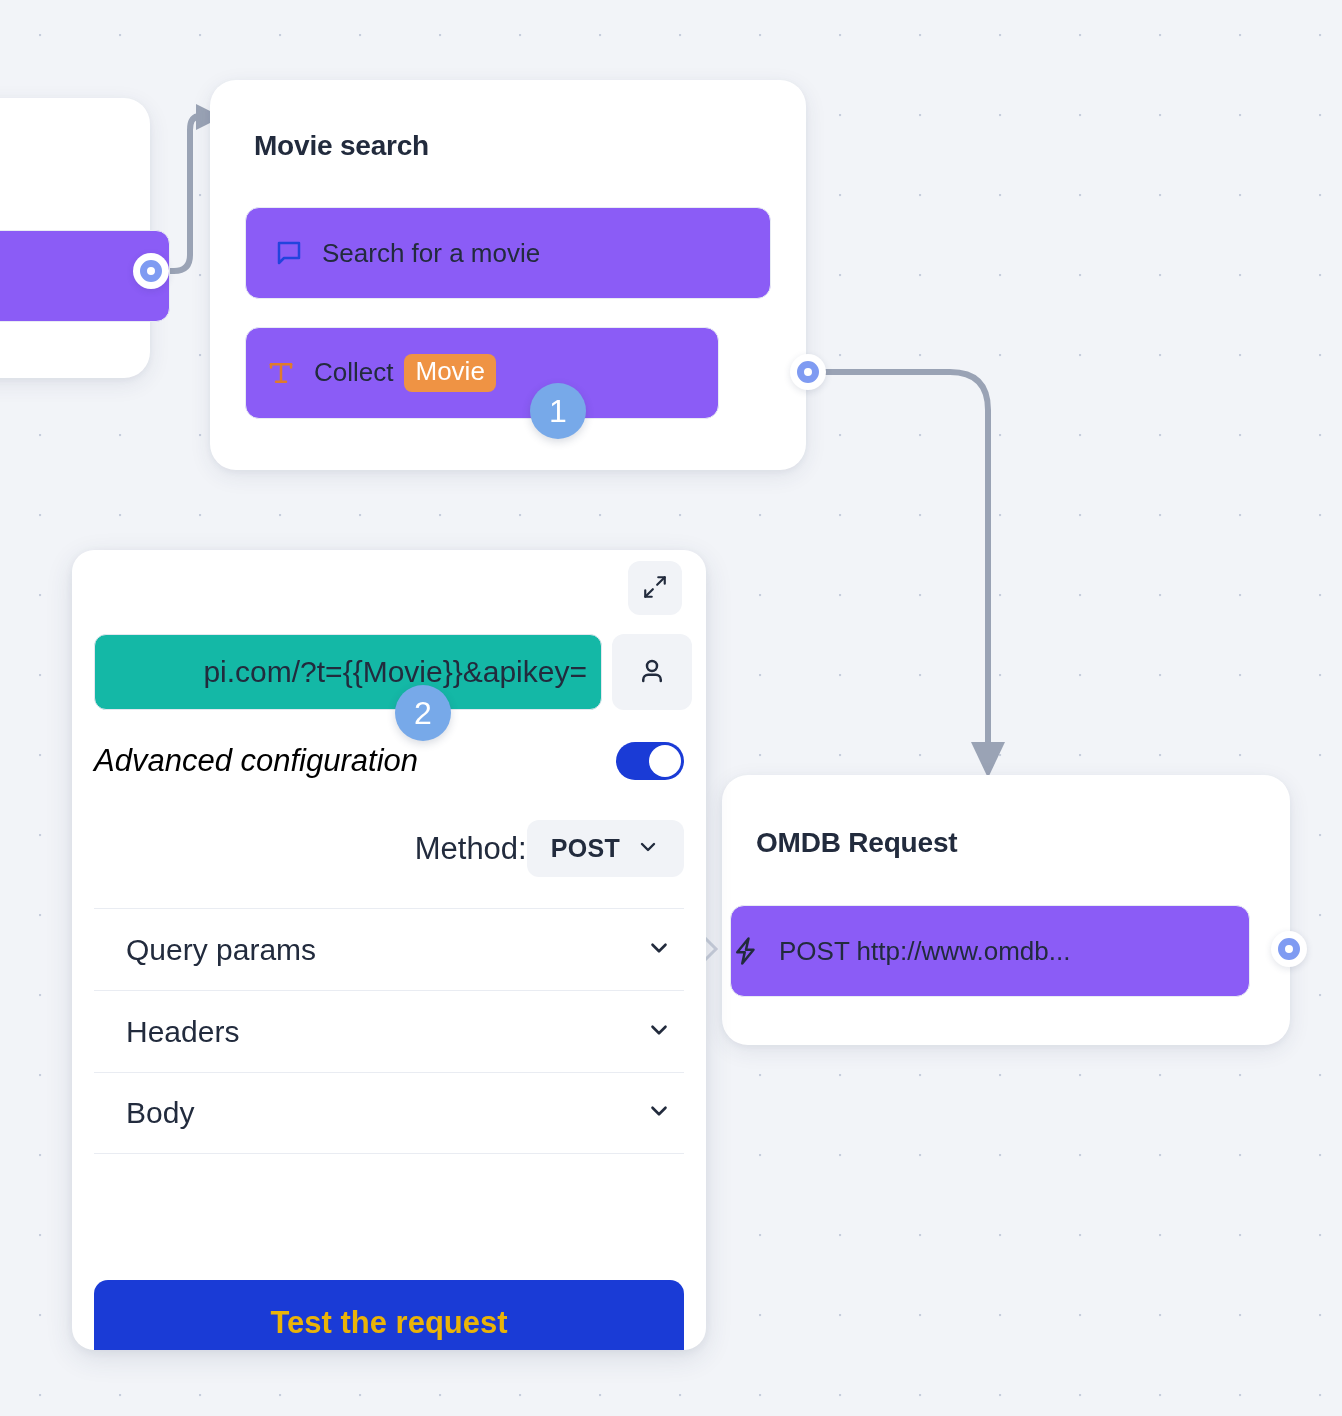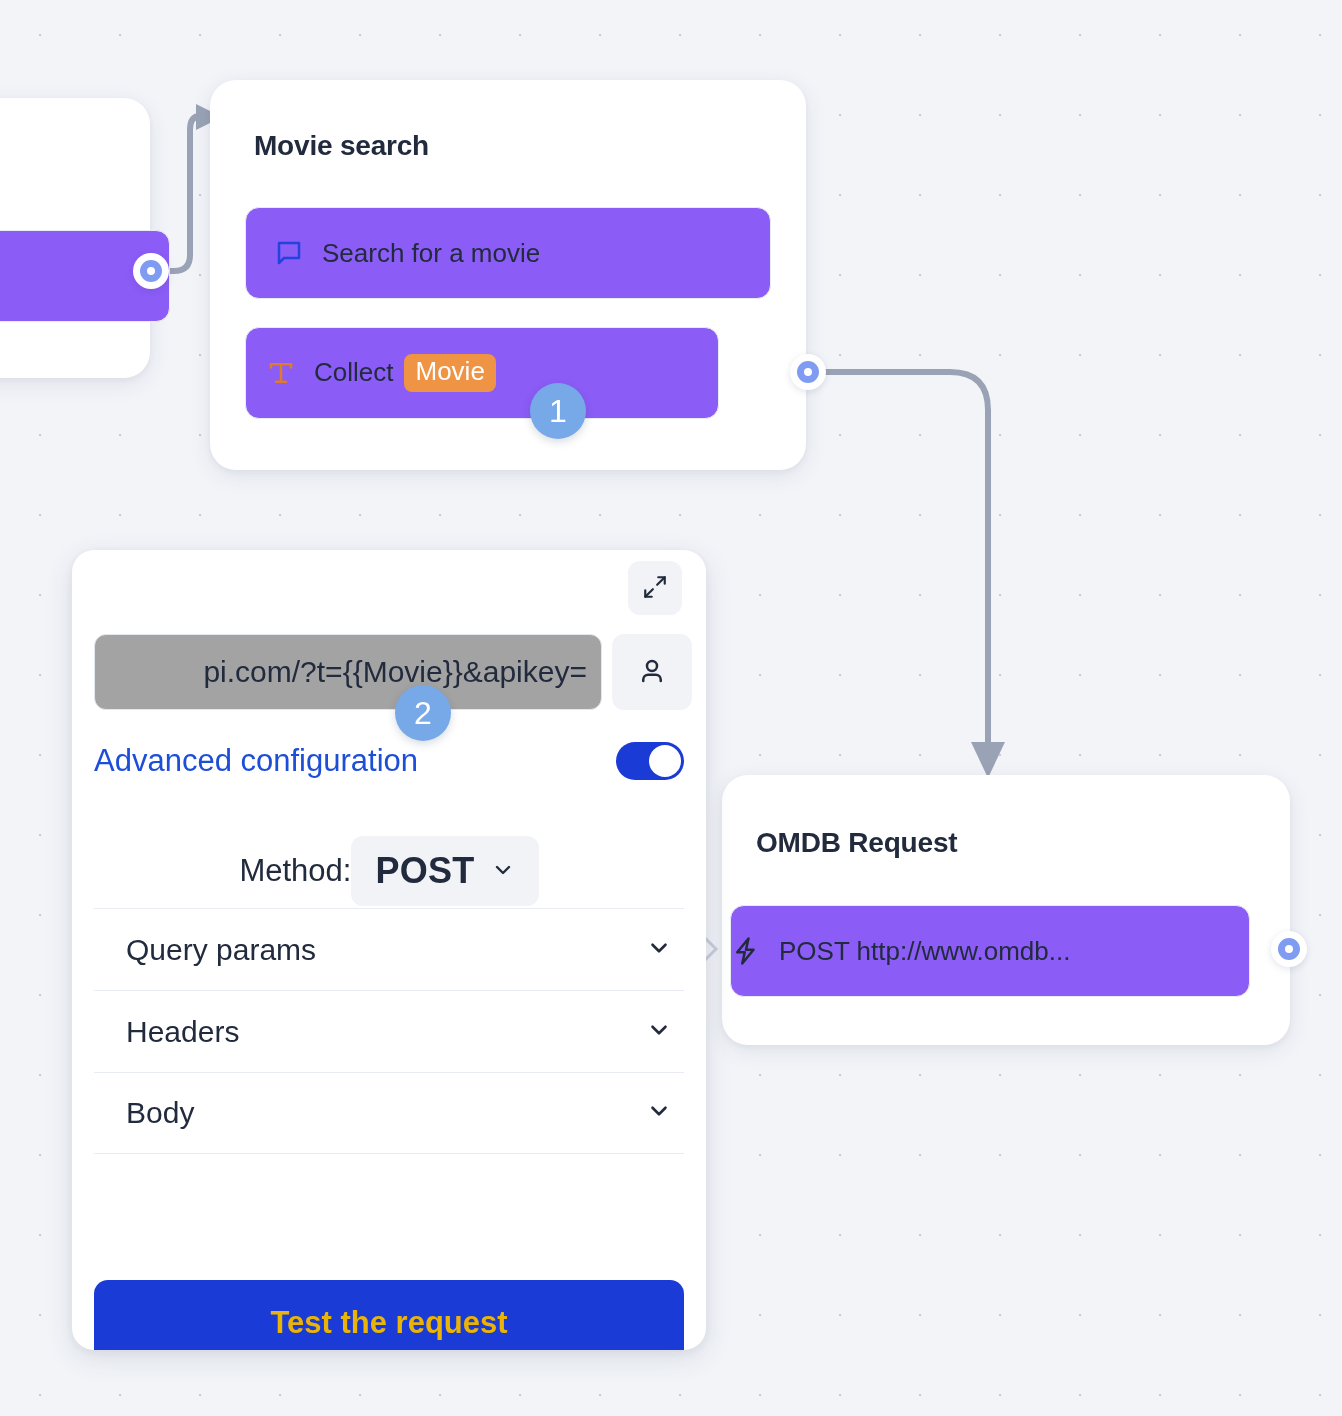--- a/index.html
+++ b/index.html
@@ -219,21 +219,21 @@
     display: flex;
     gap: 10px;
     align-items: stretch;
   }
   #url-input {
     width: 508px;
     height: 76px;
     box-sizing: border-box;
     border: 1px solid #e3e7ee;
     border-radius: 12px;
-    background: #a3a3a3;
+    background: #14b8a6;
     font-family: "Liberation Sans", sans-serif;
     font-size: 30px;
     color: #222b3d;
     padding: 0 14px;
     text-overflow: clip;
     white-space: nowrap;
     overflow: hidden;
     display: flex;
     align-items: center;
     direction: rtl;
@@ -258,21 +258,22 @@
     position: absolute;
     left: 22px;
     top: 192px;
     width: 590px;
     display: flex;
     align-items: center;
     justify-content: space-between;
   }
   #adv-config-label {
     font-size: 31px;
-    color: #1d4ed8;
+    color: #000000;
+    font-style: italic;
   }
   .toggle {
     width: 68px;
     height: 38px;
     border-radius: 19px;
     background: #1a3bd6;
     position: relative;
     cursor: pointer;
     flex: 0 0 auto;
   }
@@ -281,43 +282,43 @@
     right: 3px;
     top: 3px;
     width: 32px;
     height: 32px;
     border-radius: 50%;
     background: #ffffff;
   }
   #method-row {
     position: absolute;
     left: 22px;
-    top: 286px;
+    top: 270px;
     width: 590px;
     display: flex;
     align-items: center;
-    justify-content: center;
+    justify-content: flex-end;
   }
   #method-label {
     font-size: 31px;
     color: #222b3d;
   }
   #method-select {
     display: flex;
     align-items: center;
     gap: 16px;
     background: #f1f3f7;
     border-radius: 12px;
     padding: 14px 24px;
     cursor: pointer;
     border: none;
     font-family: "Liberation Sans", sans-serif;
   }
   #method-value {
-    font-size: 36px;
+    font-size: 25px;
     font-weight: bold;
     color: #222b3d;
     letter-spacing: 0.3px;
   }
   #accordion {
     position: absolute;
     left: 22px;
     top: 358px;
     width: 590px;
   }

